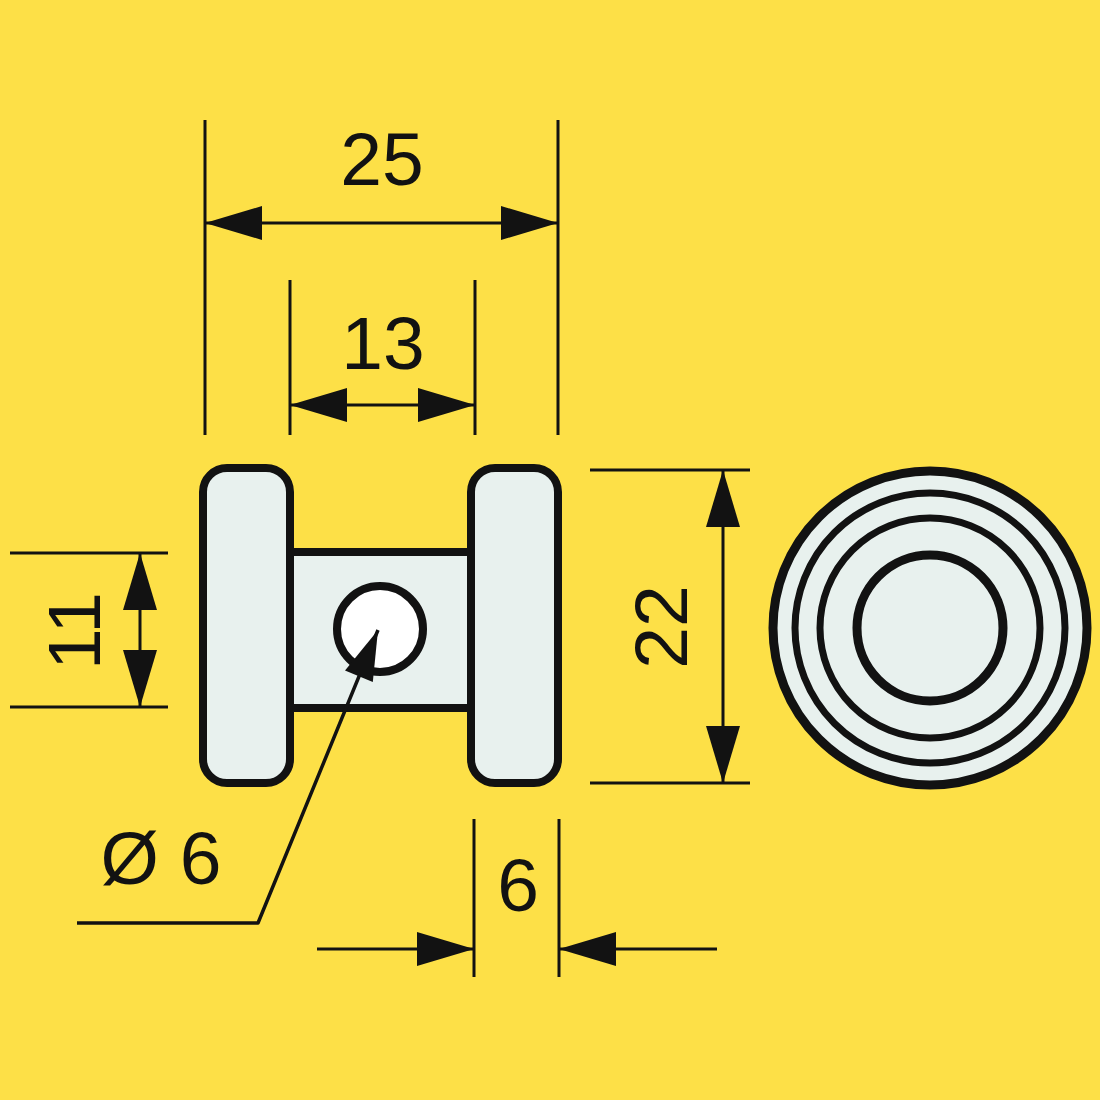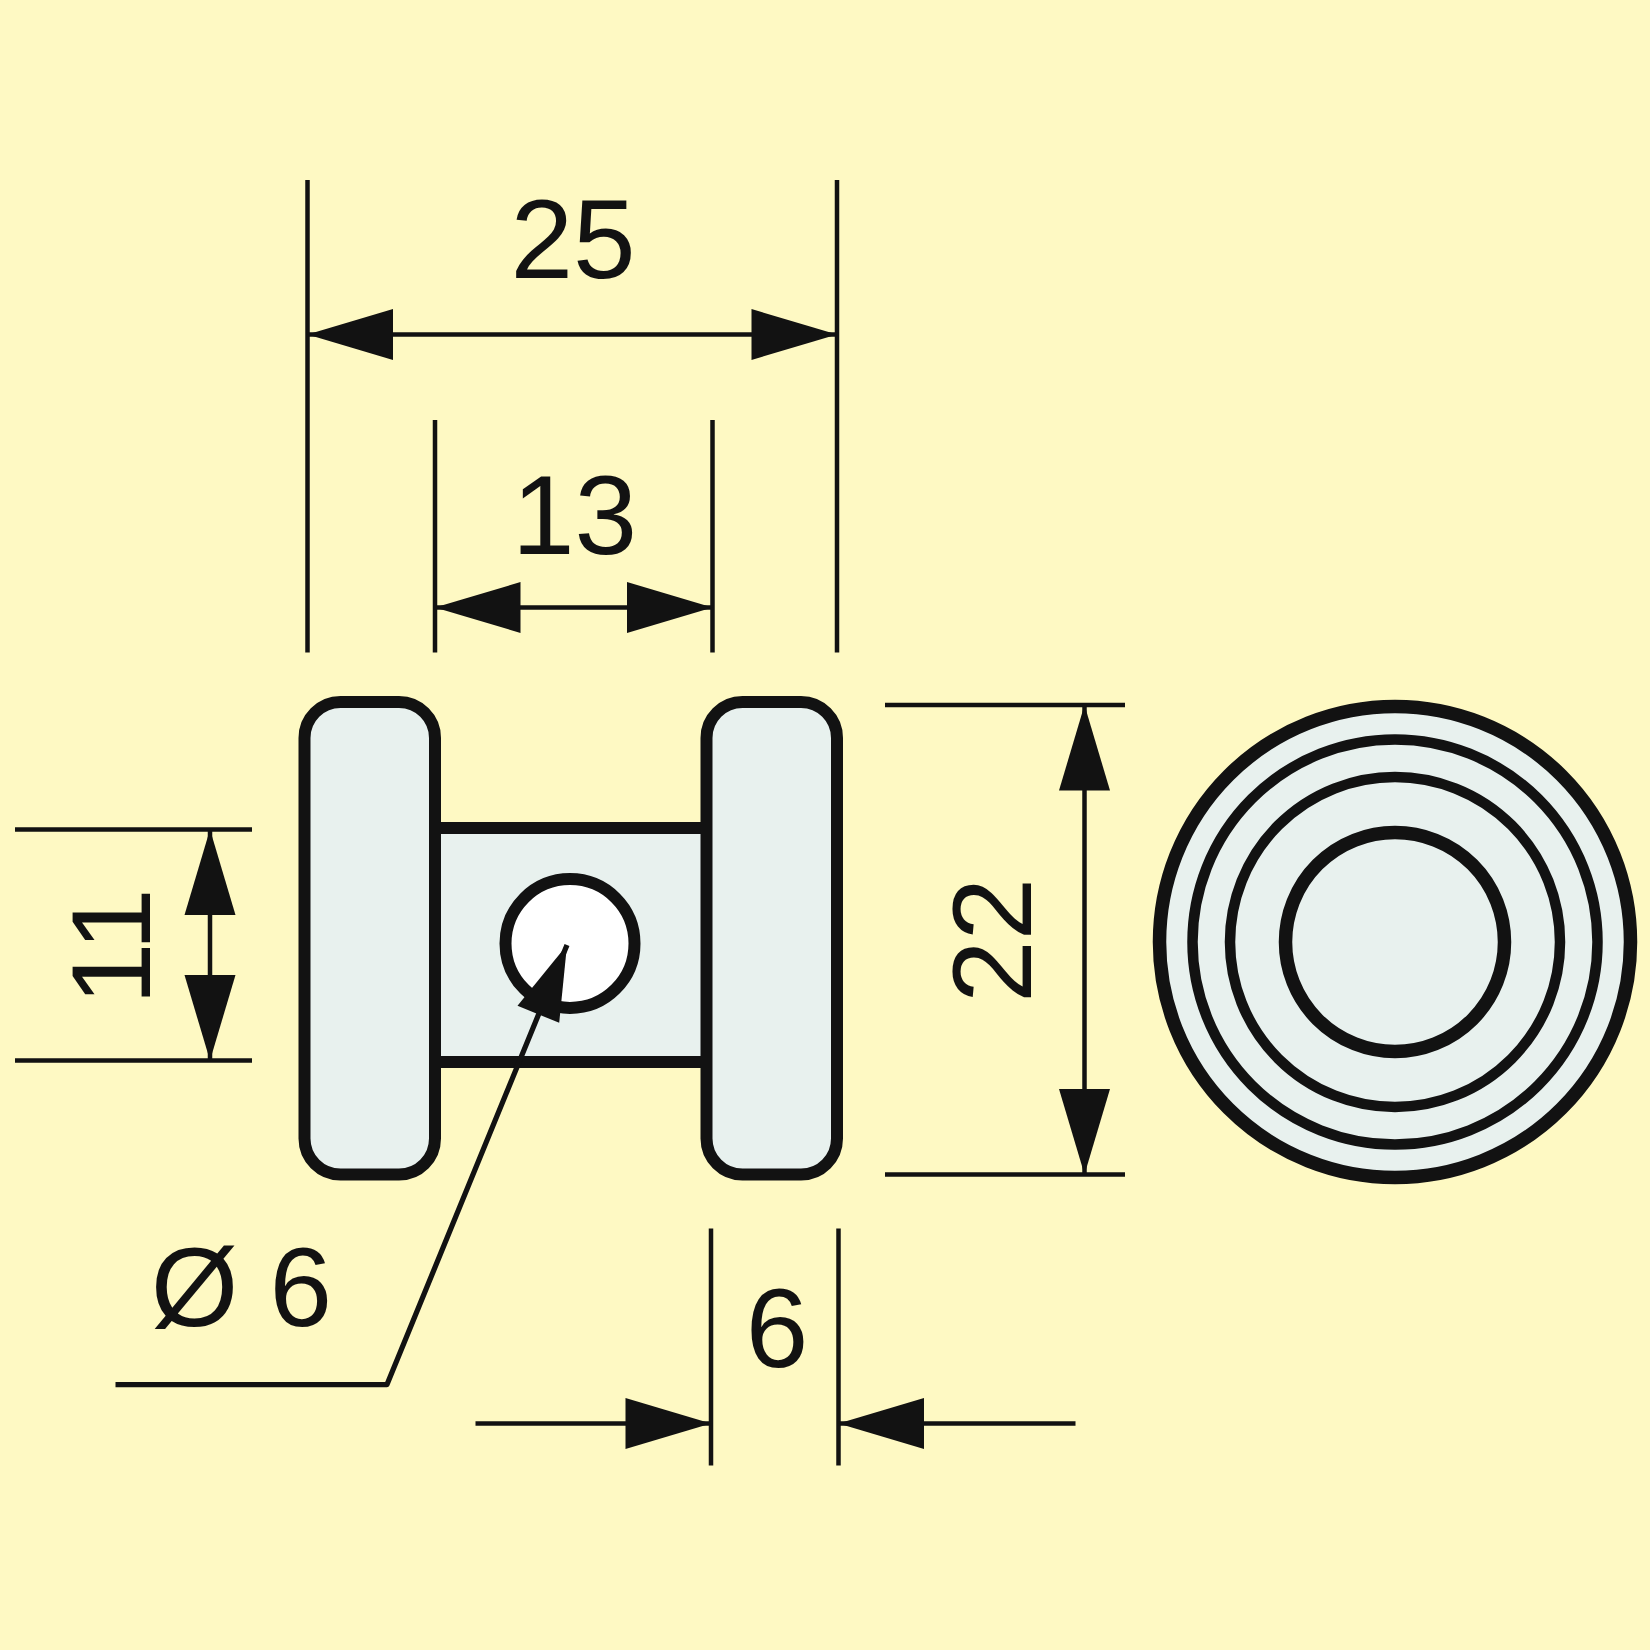--- a/index.html
+++ b/index.html
@@ -7,21 +7,21 @@
     padding: 0;
     background: #ffffff;
     width: 1100px;
     height: 1100px;
     overflow: hidden;
   }
   .stage {
     position: relative;
     width: 1100px;
     height: 1100px;
-    background: #fef9c3;
+    background: #fde047;
   }
   svg { display: block; }
   .outline {
     stroke: #121212;
     stroke-width: 8;
     stroke-linejoin: round;
   }
   .thin-outline {
     stroke: #121212;
     stroke-width: 7;

